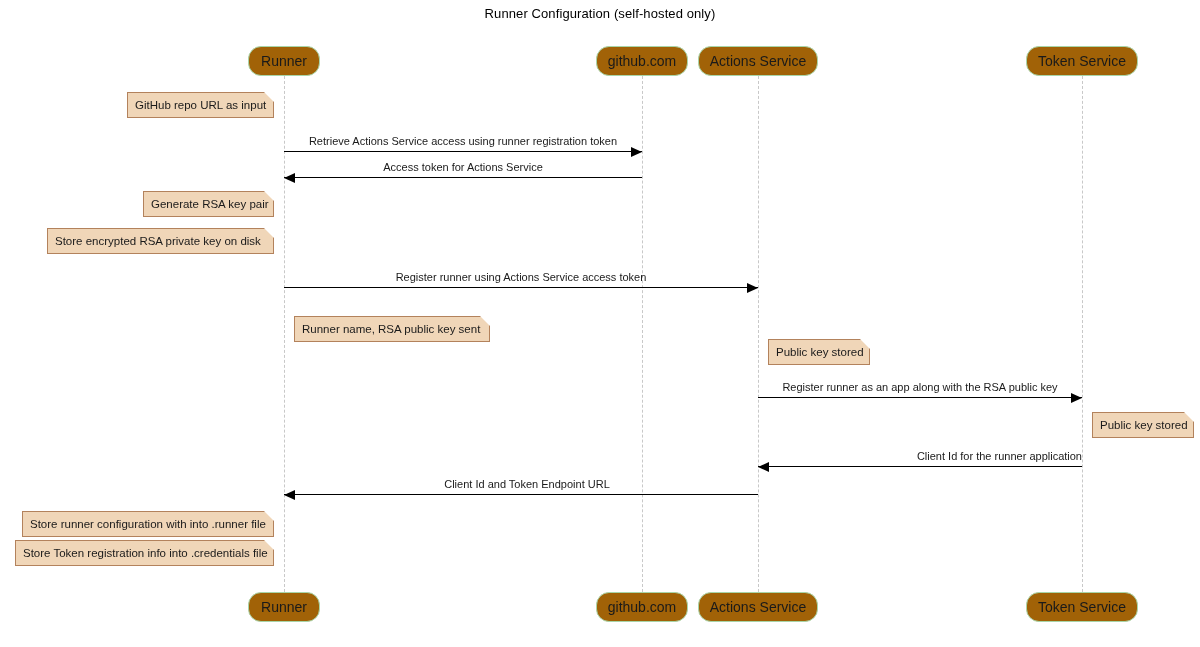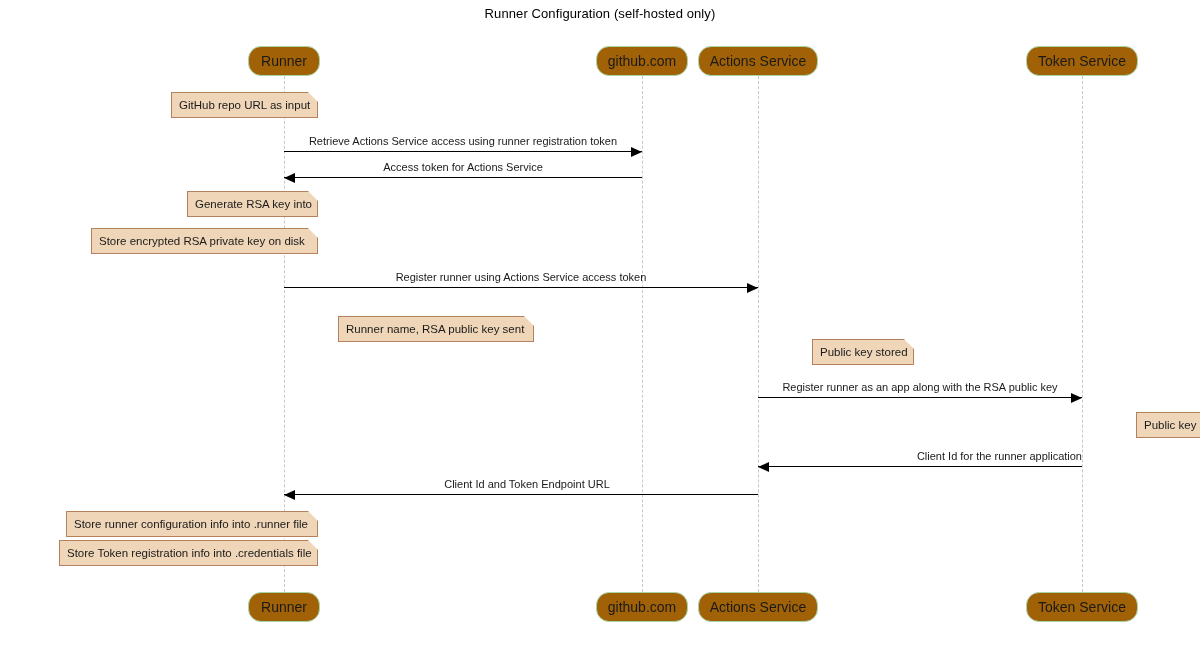--- a/index.html
+++ b/index.html
@@ -51,21 +51,20 @@
     position: absolute;
     box-sizing: border-box;
     background: #f0d6b8;
     border: 1px solid #b3825c;
     height: 26px;
     line-height: 24px;
     font-size: 11.5px;
     color: #1a1a1a;
     padding: 0 7px;
     white-space: nowrap;
-    margin-left: 44px;
   }
   .note .fold {
     position: absolute;
     top: -1px;
     right: -1px;
     width: 0;
     height: 0;
     border-left: 10px solid transparent;
     border-top: 10px solid #ffffff;
   }
@@ -156,26 +155,26 @@
         <div class="msg-label" style="left: 758px; width: 324px; top: 450px; text-align: right;">Client Id for the runner application</div>
       </div>
       <div>
         <div class="msg-line" style="left: 284px; width: 474px; top: 494px;"></div>
         <div class="arrow-head left" style="top: 490px; left: 284px;"></div>
         <div class="msg-label" style="left: 284px; width: 474px; top: 478px; padding-left: 6px;">Client Id and Token Endpoint URL</div>
       </div>
     </div>
   <div id="notes">
       <div class="note" style="left: 127px; top: 92px; width: 147px;"><span>GitHub repo URL as input</span><span class="fold"></span><span class="fold-edge"></span></div>
-      <div class="note" style="left: 143px; top: 191px; width: 131px;"><span>Generate RSA key into</span><span class="fold"></span><span class="fold-edge"></span></div>
+      <div class="note" style="left: 143px; top: 191px; width: 131px;"><span>Generate RSA key pair</span><span class="fold"></span><span class="fold-edge"></span></div>
       <div class="note" style="left: 47px; top: 228px; width: 227px;"><span>Store encrypted RSA private key on disk</span><span class="fold"></span><span class="fold-edge"></span></div>
       <div class="note" style="left: 294px; top: 316px; width: 196px;"><span>Runner name, RSA public key sent</span><span class="fold"></span><span class="fold-edge"></span></div>
       <div class="note" style="left: 768px; top: 339px; width: 102px;"><span>Public key stored</span><span class="fold"></span><span class="fold-edge"></span></div>
       <div class="note" style="left: 1092px; top: 412px; width: 102px;"><span>Public key stored</span><span class="fold"></span><span class="fold-edge"></span></div>
-      <div class="note" style="left: 22px; top: 511px; width: 252px;"><span>Store runner configuration info into .runner file</span><span class="fold"></span><span class="fold-edge"></span></div>
+      <div class="note" style="left: 22px; top: 511px; width: 252px;"><span>Store runner configuration with into .runner file</span><span class="fold"></span><span class="fold-edge"></span></div>
       <div class="note" style="left: 15px; top: 540px; width: 259px;"><span>Store Token registration info into .credentials file</span><span class="fold"></span><span class="fold-edge"></span></div>
     </div>
   <div id="participants-top">
       <div class="participant" style="left: 248px; width: 72px; top: 46px;"><span>Runner</span></div>
       <div class="participant" style="left: 596px; width: 92px; top: 46px;"><span>github.com</span></div>
       <div class="participant" style="left: 698px; width: 120px; top: 46px;"><span>Actions Service</span></div>
       <div class="participant" style="left: 1026px; width: 112px; top: 46px;"><span>Token Service</span></div>
     </div>
   <div id="participants-bottom">
       <div class="participant" style="left: 248px; width: 72px; top: 592px;"><span>Runner</span></div>

